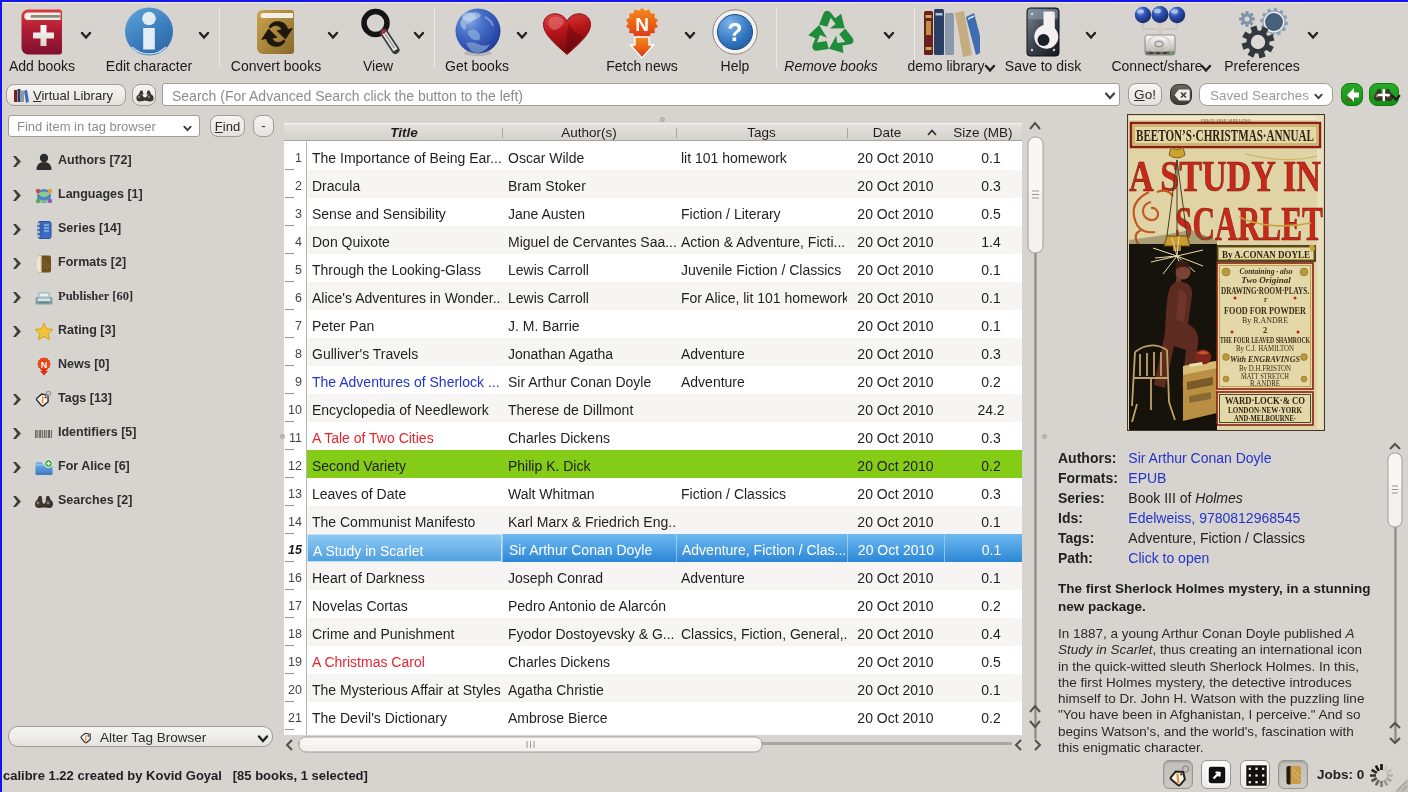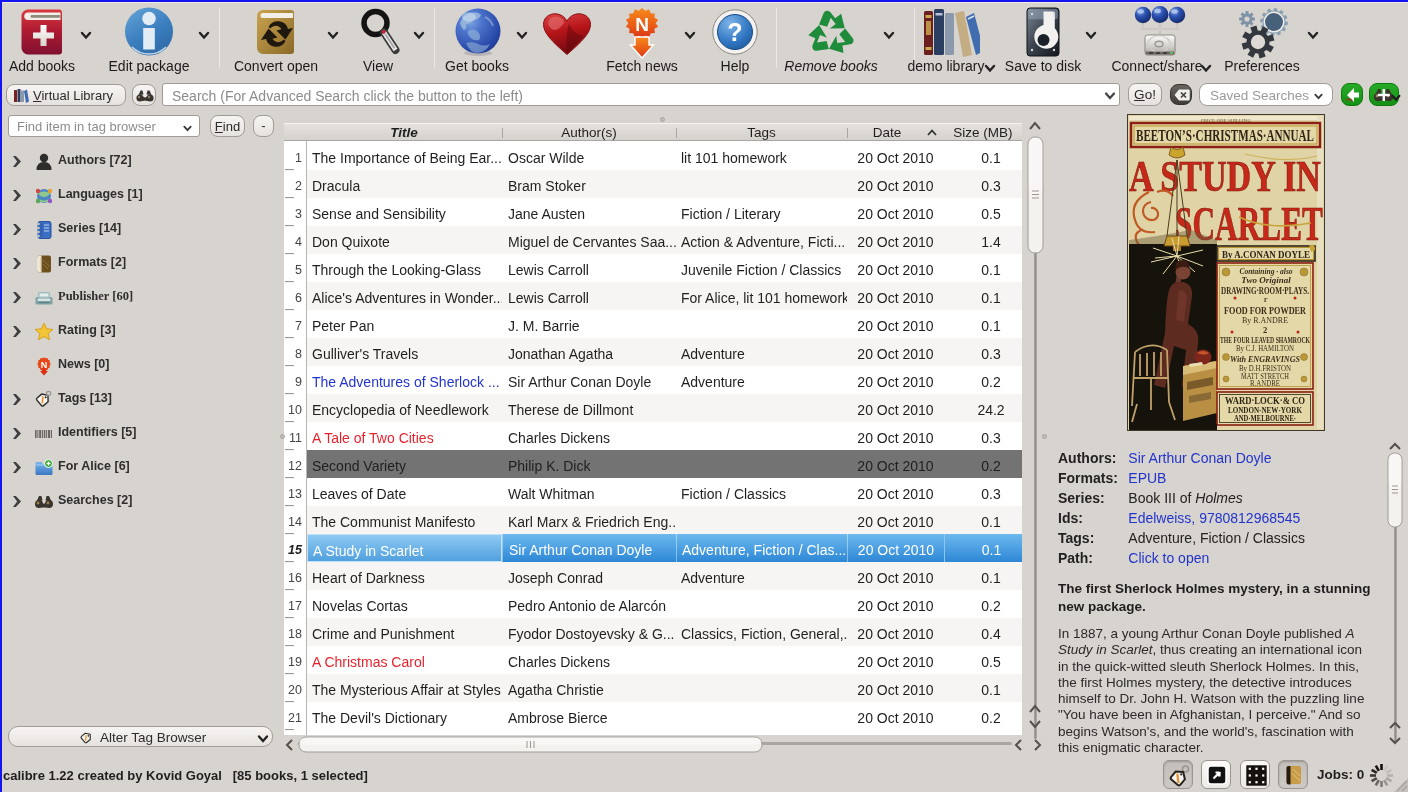--- a/index.html
+++ b/index.html
@@ -66,40 +66,40 @@
       <stop offset="0" stop-color="#5d9fd4"></stop>
           <stop offset="0.55" stop-color="#3a7dbd"></stop>
           <stop offset="1" stop-color="#2e69a6"></stop>
         </linearGradient>
       </defs>
     <circle cx="25" cy="24.5" r="24" fill="url(#emg)"></circle>
     <path d="M8 40 a24 24 0 0 0 34 0" stroke="#e8eef4" stroke-width="1.6" fill="none" opacity="0.8"></path>
     <circle cx="25" cy="11.5" r="6.8" fill="#e2ecf4"></circle>
     <rect x="19.2" y="21" width="11.6" height="21.5" fill="#e2ecf4"></rect>
   </svg>
-  <div class="tlabel" style="left:149px;">Edit package</div>
+  <div class="tlabel" style="left:149px;">Edit character</div>
   <svg class="tarrow" style="left:198px;" viewBox="0 0 12 12">
       <path d="M2 4 L6 8.5 L10 4" fill="none" stroke="#222" stroke-width="2.4" stroke-linecap="round"></path>
     </svg>
 
   <svg class="abs" style="left:255px;top:6px;" width="42" height="48" viewBox="0 0 42 48">
     <defs>
         <linearGradient id="cbg" x1="0" y1="0" x2="1" y2="1">
       <stop offset="0" stop-color="#c9a44f"></stop>
           <stop offset="1" stop-color="#8a6a28"></stop>
         </linearGradient>
       </defs>
     <path d="M8 2 h28 a3 3 0 0 1 3 3 v38 a3 3 0 0 1 -3 3 h-28 a6 6 0 0 1 -6-6 v-32 a6 6 0 0 1 6-6 z" fill="url(#cbg)"></path>
     <path d="M8 5 h30 v5 h-30 a2.5 2.5 0 0 1 0-5 z" fill="#f2efe9"></path>
     <g fill="#1f180e">
       <path d="M13.5 19 a10.5 10.5 0 0 1 19.5 2 l5 -1 -7.5 11.5 -9 -9 5 -1.2 a6.5 6.5 0 0 0 -11 -0.8 z"></path>
       <path d="M30.5 33 a10.5 10.5 0 0 1 -19.5 -2 l-5 1 7.5 -11.5 9 9 -5 1.2 a6.5 6.5 0 0 0 11 0.8 z"></path>
     </g>
   </svg>
-  <div class="tlabel" style="left:276px;">Convert open</div>
+  <div class="tlabel" style="left:276px;">Convert books</div>
   <svg class="tarrow" style="left:327px;" viewBox="0 0 12 12">
       <path d="M2 4 L6 8.5 L10 4" fill="none" stroke="#222" stroke-width="2.4" stroke-linecap="round"></path>
     </svg>
 
   <svg class="abs" style="left:358px;top:4px;" width="46" height="50" viewBox="0 0 46 50">
     <circle cx="17.5" cy="17" r="11.5" fill="none" stroke="#141414" stroke-width="5.5"></circle>
     <path d="M26 26.5 L37.5 44" stroke="#3a3a3a" stroke-width="8" stroke-linecap="round"></path>
     <path d="M26 26.5 L37.5 44" stroke="#e8e8e8" stroke-width="4.6" stroke-linecap="butt"></path>
     <path d="M27.5 28.5 L36 41.5" stroke="#a8a8a8" stroke-width="2" stroke-linecap="round"></path>
     <path d="M24.5 24.5 l2.5 2.5" stroke="#c02838" stroke-width="3.4"></path>
@@ -618,21 +618,21 @@
   </div>
   <div class="gut" style="top:270.5px;">10</div>
   <div class="row" style="top:298.5px;left:23px;background:#ffffff;">
     <div class="cell" style="left:0px;width:195px;padding-left:5px;color:#e8232d;">A Tale of Two Cities</div>
     <div class="cell" style="left:195px;width:174px;padding-left:6px;">Charles Dickens</div>
     <div class="cell" style="left:369px;width:171px;padding-left:5px;"></div>
     <div class="cell" style="left:540px;width:97px;text-align:center;">20 Oct 2010</div>
     <div class="cell" style="left:637px;width:78px;padding-left:16px;text-align:center;">0.3</div>
   </div>
   <div class="gut" style="top:298.5px;">11</div>
-  <div class="row" style="top:326.5px;left:23px;background:#737373;">
+  <div class="row" style="top:326.5px;left:23px;background:#84cc16;">
     <div class="cell" style="left:0px;width:195px;padding-left:5px;color:#1f1f1f;">Second Variety</div>
     <div class="cell" style="left:195px;width:174px;padding-left:6px;">Philip K. Dick</div>
     <div class="cell" style="left:369px;width:171px;padding-left:5px;"></div>
     <div class="cell" style="left:540px;width:97px;text-align:center;">20 Oct 2010</div>
     <div class="cell" style="left:637px;width:78px;padding-left:16px;text-align:center;">0.2</div>
   </div>
   <div class="gut" style="top:326.5px;">12</div>
   <div class="row" style="top:354.5px;left:23px;background:#ffffff;">
     <div class="cell" style="left:0px;width:195px;padding-left:5px;color:#1f1f1f;">Leaves of Date</div>
     <div class="cell" style="left:195px;width:174px;padding-left:6px;">Walt Whitman</div>

